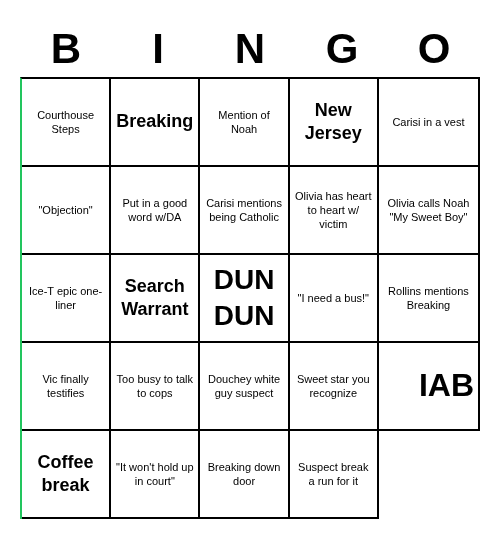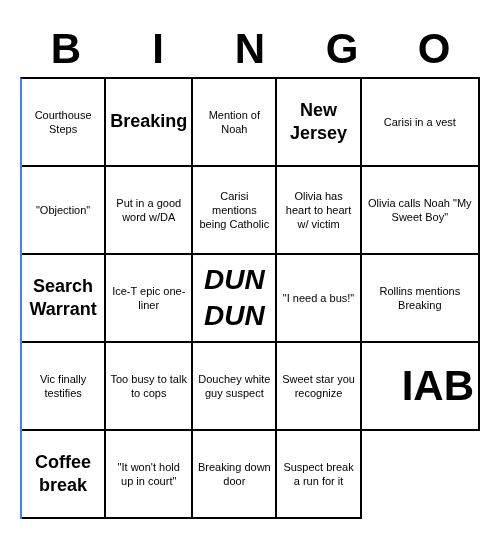--- a/index.html
+++ b/index.html
@@ -35,21 +35,21 @@
       text-align: center;
       font-size: 42px;
       font-weight: bold;
       font-family: Arial, sans-serif;
       color: #000;
     }
 
     .bingo-grid {
       display: grid;
       grid-template-columns: repeat(5, 1fr);
-      border-left: 2px solid #3b82f6;
+      border-left: 2px solid #22c55e;
       border-top: 2px solid #000;
     }
 
     .bingo-cell {
       border-right: 2px solid #000;
       border-bottom: 2px solid #000;
       min-height: 88px;
       display: flex;
       align-items: center;
       justify-content: center;
@@ -62,25 +62,24 @@
     }
 
     .bingo-cell.large-text {
       font-size: 18px;
       font-weight: bold;
     }
 
     .bingo-cell.xlarge-text {
       font-size: 28px;
       font-weight: bold;
-      font-style: italic;
     }
 
     .bingo-cell.xxlarge-text {
-      font-size: 42px;
+      font-size: 32px;
       font-weight: bold;
       padding-left: 40px;
     }
   </style>
 </head>
 <body>
 
 <div class="bingo-card">
   <div class="bingo-header">
   <div class="bingo-letter">B</div>
@@ -94,22 +93,22 @@
   <div class="bingo-cell">Courthouse Steps</div>
       <div class="bingo-cell large-text">Breaking</div>
       <div class="bingo-cell">Mention of Noah</div>
       <div class="bingo-cell large-text">New Jersey</div>
       <div class="bingo-cell">Carisi in a vest</div>
       <div class="bingo-cell">"Objection"</div>
       <div class="bingo-cell">Put in a good word w/DA</div>
       <div class="bingo-cell">Carisi mentions being Catholic</div>
       <div class="bingo-cell">Olivia has heart to heart w/ victim</div>
       <div class="bingo-cell">Olivia calls Noah "My Sweet Boy"</div>
+      <div class="bingo-cell">Ice-T epic one-liner</div>
       <div class="bingo-cell large-text">Search Warrant</div>
-      <div class="bingo-cell">Ice-T epic one-liner</div>
       <div class="bingo-cell xlarge-text">DUN DUN</div>
       <div class="bingo-cell">"I need a bus!"</div>
       <div class="bingo-cell">Rollins mentions Breaking</div>
       <div class="bingo-cell">Vic finally testifies</div>
       <div class="bingo-cell">Too busy to talk to cops</div>
       <div class="bingo-cell">Douchey white guy suspect</div>
       <div class="bingo-cell">Sweet star you recognize</div>
       <div class="bingo-cell xxlarge-text">IAB</div>
       <div class="bingo-cell large-text">Coffee break</div>
       <div class="bingo-cell">"It won't hold up in court"</div>

